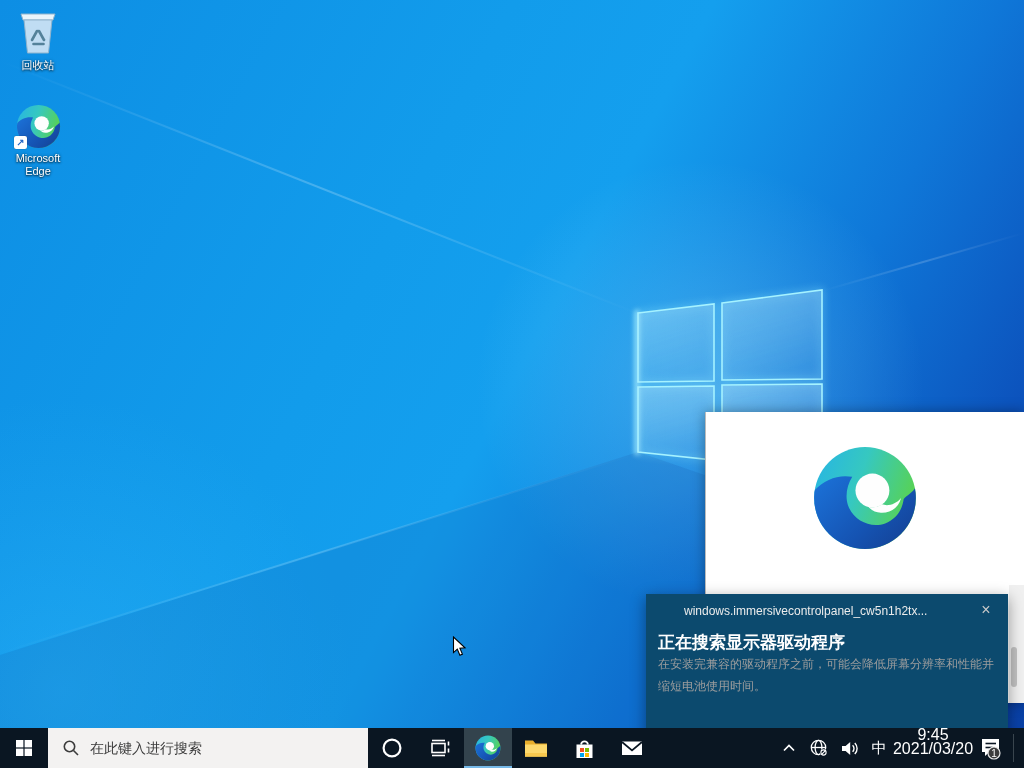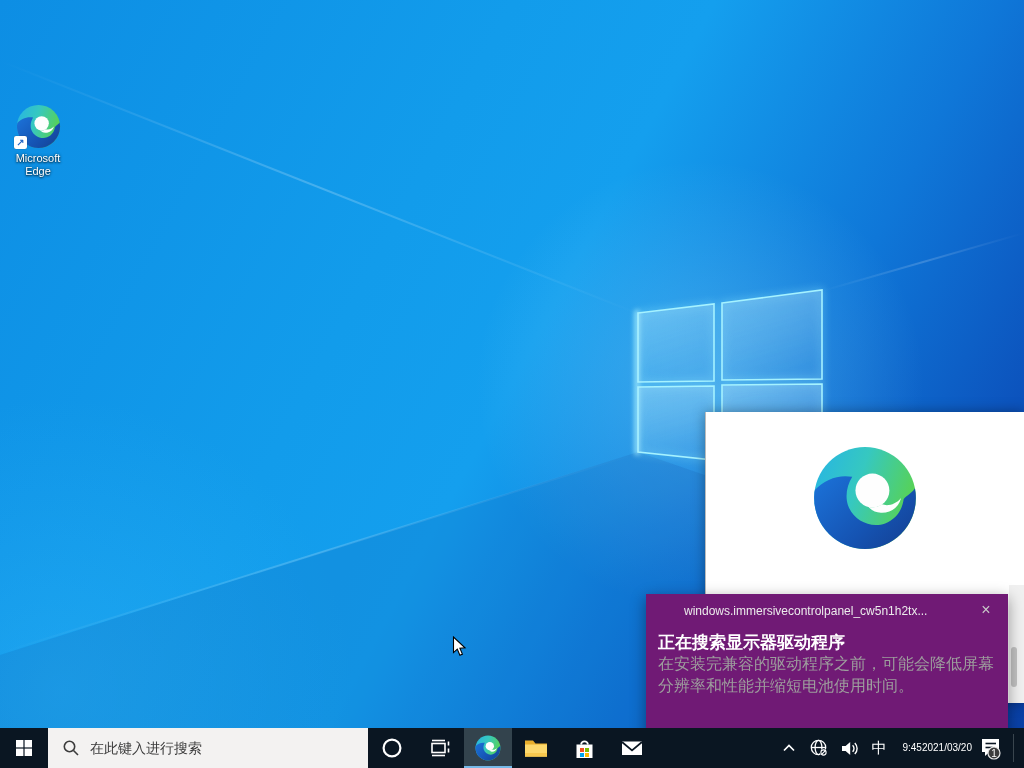--- a/index.html
+++ b/index.html
@@ -36,44 +36,44 @@
   .shortcut-overlay{position:absolute;left:12px;bottom:0px;width:13px;height:13px;background:#fff;
        border-radius:2px;box-shadow:0 0 1px rgba(0,0,0,.6);font-size:10px;line-height:13px;
        color:#1e63c4;font-weight:bold;text-align:center;}
   
   #edge-window{position:absolute;left:705px;top:412px;width:319px;height:291px;background:#fff;
        box-shadow:0 0 12px rgba(0,0,0,.35);border-left:1px solid rgba(60,60,60,.35);}
   #edge-window .splash-logo{position:absolute;left:106px;top:33px;}
   #win-scroll-track{position:absolute;right:0;top:173px;width:16px;height:118px;background:#f0f0f0;}
   #win-scroll-thumb{position:absolute;left:2px;top:62px;width:6px;height:40px;background:#c1c1c1;border-radius:3px;}
   
-  #toast{position:absolute;left:646px;top:594px;width:362px;height:154px;background:#701a75;
+  #toast{position:absolute;left:646px;top:594px;width:362px;height:154px;background:#0c4a6e;
        box-shadow:0 4px 14px rgba(0,0,0,.4);color:#fff;}
   #toast .appname{position:absolute;left:38px;top:10px;font-size:12px;color:#ececec;white-space:nowrap;}
   #toast .close{position:absolute;right:12px;top:6px;font-size:16px;color:#c8c8c8;cursor:pointer;
        width:20px;height:20px;text-align:center;line-height:20px;}
   #toast .title{position:absolute;left:12px;top:37px;font-size:17px;font-weight:bold;color:#fff;}
-  #toast .body{position:absolute;left:12px;top:59px;width:340px;font-size:16px;line-height:22px;color:#9d9d9d;}
+  #toast .body{position:absolute;left:12px;top:59px;width:340px;font-size:12px;line-height:22px;color:#9d9d9d;}
   
   #cursor{position:absolute;left:452px;top:636px;pointer-events:none;}
   
   #taskbar{position:absolute;left:0;bottom:0;width:1024px;height:40px;background:#0a1622;display:flex;align-items:stretch;}
   .tb-btn{width:48px;height:40px;display:flex;align-items:center;justify-content:center;cursor:pointer;position:relative;flex:0 0 auto;}
   .tb-btn.active{background:#33434d;}
   .tb-btn.active::after{content:"";position:absolute;left:0;bottom:0;width:100%;height:2px;background:#76b9e8;}
   #search-box{flex:0 0 320px;position:relative;background:#f3f2f1;display:flex;align-items:center;}
   #search-box svg{position:absolute;left:14px;top:11px;}
   #search-input{position:absolute;inset:0;border:none;outline:none;background:transparent;
        padding-left:42px;font-size:14px;color:#222;font-family:"Liberation Sans","DejaVu Sans",sans-serif;}
   #search-input::placeholder{color:#3b3b3b;opacity:1;}
   #tray{margin-left:auto;display:flex;align-items:stretch;}
   .tray-btn{width:30px;display:flex;align-items:center;justify-content:center;cursor:pointer;flex:0 0 auto;}
   #ime-btn{width:30px;color:#fff;font-size:15px;}
-  #clock{width:78px;display:flex;flex-direction:row;align-items:center;justify-content:flex-end;
-       color:#fff;font-size:10px;line-height:14px;cursor:pointer;}
+  #clock{width:78px;display:flex;flex-direction:column;align-items:center;justify-content:flex-start;
+       color:#fff;font-size:16px;line-height:14px;cursor:pointer;}
   #tray-sep{width:1px;background:#39454e;margin:6px 3px;}
   #show-desktop{width:7px;cursor:pointer;}
   #action-center{position:relative;width:38px;}
 </style>
 </head>
 <body>
 
 <svg width="0" height="0" style="position:absolute">
   <defs>
     <linearGradient id="egTop" x1="0" y1="0" x2="1" y2="0.35">
@@ -115,20 +115,34 @@
       <g stroke="#a5f2ff" stroke-width="1.6" fill="url(#paneG)" style="filter:drop-shadow(0 0 4px rgba(150,240,255,.85))">
         <polygon points="638,313 714,304 714,381 638,382"></polygon>
         <polygon points="722,303 822,290 822,379 722,380"></polygon>
         <polygon points="638,387 714,386 714,460 638,452"></polygon>
         <polygon points="722,385 822,384 822,470 722,461"></polygon>
       </g>
     </svg>
     <div id="edge-glow"></div>
   </div>
 
+  <div class="desk-icon" id="icon-recycle">
+    <div class="art">
+      <svg width="44" height="48" viewBox="0 0 44 48">
+        <path d="M5,6 h34 l-2,6 H7 Z" fill="#e9f4fb" stroke="#8fb3cd" stroke-width="1"></path>
+        <path d="M8,12 h28 l-3.5,33 H11.5 Z" fill="#cfe4f4" fill-opacity="0.92" stroke="#8fb3cd" stroke-width="1"></path>
+        <g stroke="#54829a" stroke-width="2.6" fill="none" stroke-linecap="round">
+          <path d="M16,32 l5,-9"></path>
+            <path d="M23,23 l5,9"></path>
+            <path d="M17.5,36 h10"></path>
+        </g>
+      </svg>
+    </div>
+    <div class="lbl">回收站</div>
+  </div>
 
   <div class="desk-icon" id="icon-edge">
     <div class="art">
       <svg width="45" height="45" viewBox="0 0 100 100">
           <use href="#edgeLogo"></use>
         </svg>
       <div class="shortcut-overlay">↗</div>
     </div>
     <div class="lbl">Microsoft Edge</div>
   </div>

